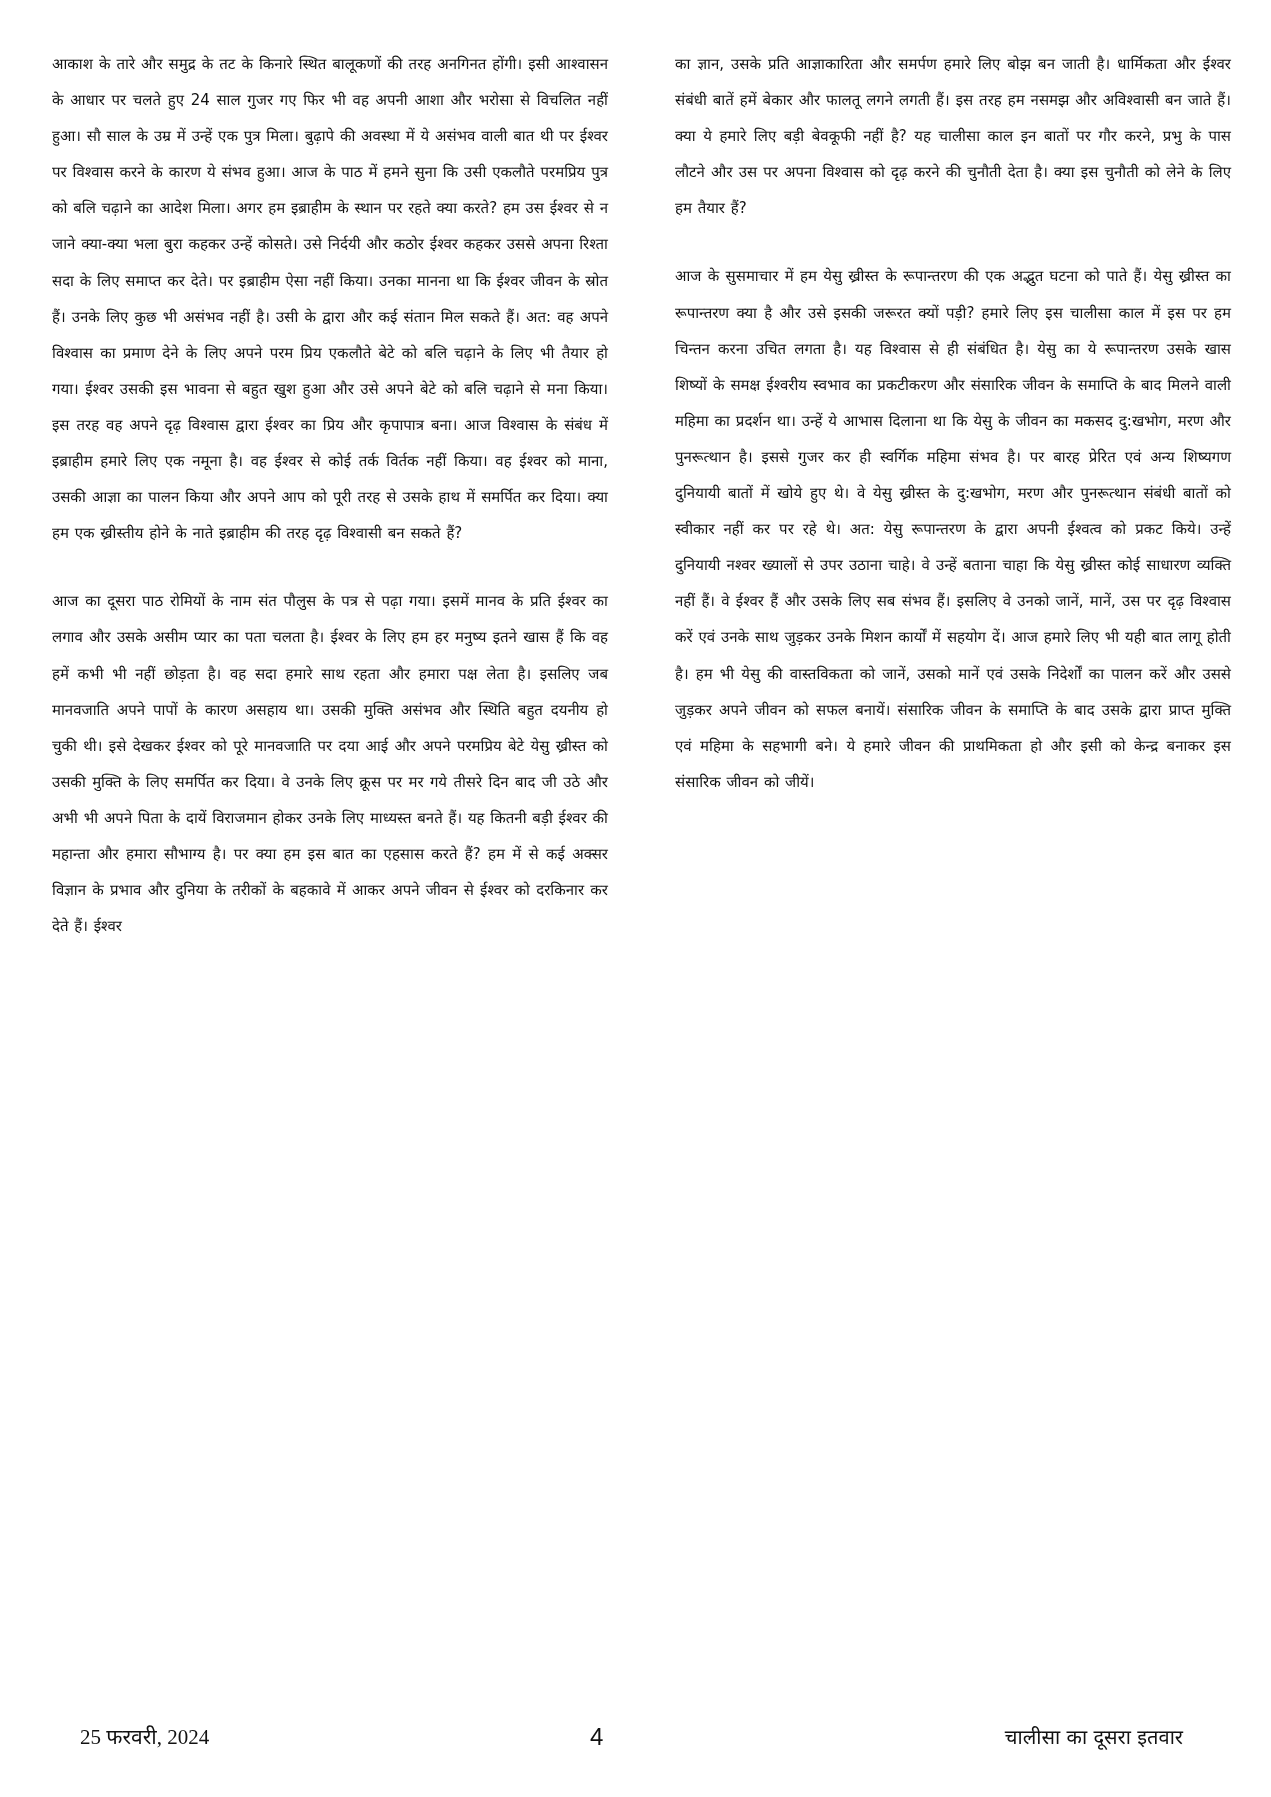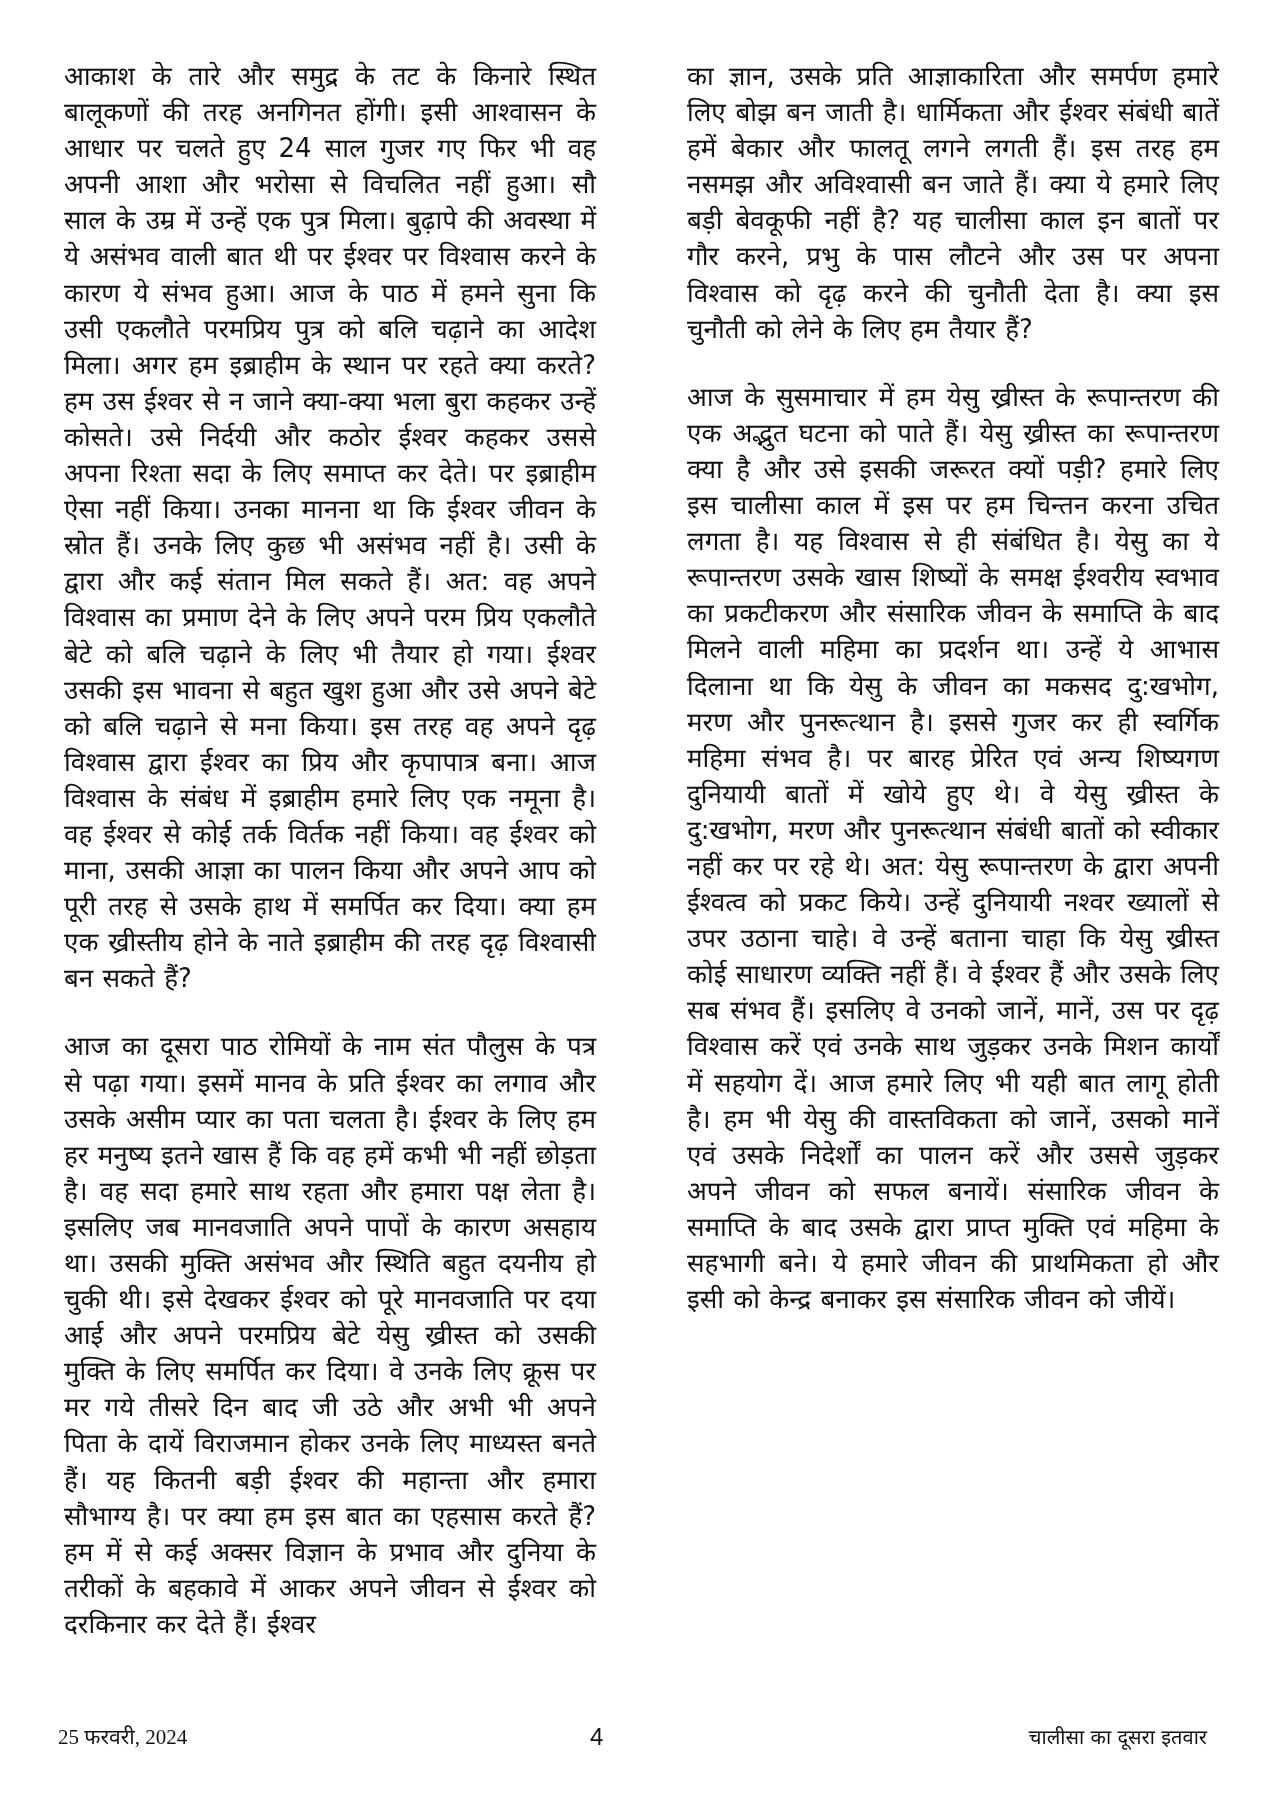--- a/index.html
+++ b/index.html
@@ -1,27 +1,27 @@
 <!DOCTYPE html>
 <html><head>
 <meta charset="utf-8">
 <style>
   html, body { margin: 0; padding: 0; background: #ffffff; }
   body { width: 1271px; height: 1797px; position: relative; overflow: hidden;
          font-family: "DejaVu Sans", "Liberation Sans", sans-serif; color: #111111; }
   .column { position: absolute; top: 46px; }
   .col-left { left: 52px; width: 556px; }
   .col-right { left: 675px; width: 556px; }
-  .para { margin: 12px; font-size: 26px; line-height: 36.1px; text-align: justify;
+  .para { margin: 0; font-size: 15px; line-height: 36.1px; text-align: justify;
           text-align-last: left; word-spacing: 1px; }
   .para + .para { margin-top: 32px; }
   .footer-item { position: absolute; top: 1722px; font-size: 20px; line-height: 30px; }
-  .footer-date { left: 58px; font-family: "Liberation Serif", "DejaVu Serif", serif; font-size: 21px; }
+  .footer-date { left: 80px; font-family: "Liberation Serif", "DejaVu Serif", serif; font-size: 21px; }
   .footer-page { left: 590px; font-family: "Liberation Sans", sans-serif; font-size: 24px; }
-  .footer-title { right: 64px; }
+  .footer-title { right: 88px; }
 </style>
 </head>
 <body>
 
 <div class="column col-left">
   <p class="para">आकाश के तारे और समुद्र के तट के किनारे स्थित बालूकणों की तरह अनगिनत होंगी। इसी आश्वासन के आधार पर चलते हुए 24 साल गुजर गए फिर भी वह अपनी आशा और भरोसा से विचलित नहीं हुआ। सौ साल के उम्र में उन्हें एक पुत्र मिला। बुढ़ापे की अवस्था में ये असंभव वाली बात थी पर ईश्वर पर विश्वास करने के कारण ये संभव हुआ। आज के पाठ में हमने सुना कि उसी एकलौते परमप्रिय पुत्र को बलि चढ़ाने का आदेश मिला। अगर हम इब्राहीम के स्थान पर रहते क्या करते? हम उस ईश्वर से न जाने क्या-क्या भला बुरा कहकर उन्हें कोसते। उसे निर्दयी और कठोर ईश्वर कहकर उससे अपना रिश्ता सदा के लिए समाप्त कर देते। पर इब्राहीम ऐसा नहीं किया। उनका मानना था कि ईश्वर जीवन के स्रोत हैं। उनके लिए कुछ भी असंभव नहीं है। उसी के द्वारा और कई संतान मिल सकते हैं। अत: वह अपने विश्वास का प्रमाण देने के लिए अपने परम प्रिय एकलौते बेटे को बलि चढ़ाने के लिए भी तैयार हो गया। ईश्वर उसकी इस भावना से बहुत खुश हुआ और उसे अपने बेटे को बलि चढ़ाने से मना किया। इस तरह वह अपने दृढ़ विश्वास द्वारा ईश्वर का प्रिय और कृपापात्र बना। आज विश्वास के संबंध में इब्राहीम हमारे लिए एक नमूना है। वह ईश्वर से कोई तर्क विर्तक नहीं किया। वह ईश्वर को माना, उसकी आज्ञा का पालन किया और अपने आप को पूरी तरह से उसके हाथ में समर्पित कर दिया। क्या हम एक ख्रीस्तीय होने के नाते इब्राहीम की तरह दृढ़ विश्वासी बन सकते हैं?</p>
   <p class="para">आज का दूसरा पाठ रोमियों के नाम संत पौलुस के पत्र से पढ़ा गया। इसमें मानव के प्रति ईश्वर का लगाव और उसके असीम प्यार का पता चलता है। ईश्वर के लिए हम हर मनुष्य इतने खास हैं कि वह हमें कभी भी नहीं छोड़ता है। वह सदा हमारे साथ रहता और हमारा पक्ष लेता है। इसलिए जब मानवजाति अपने पापों के कारण असहाय था। उसकी मुक्ति असंभव और स्थिति बहुत दयनीय हो चुकी थी। इसे देखकर ईश्वर को पूरे मानवजाति पर दया आई और अपने परमप्रिय बेटे येसु ख्रीस्त को उसकी मुक्ति के लिए समर्पित कर दिया। वे उनके लिए क्रूस पर मर गये तीसरे दिन बाद जी उठे और अभी भी अपने पिता के दायें विराजमान होकर उनके लिए माध्यस्त बनते हैं। यह कितनी बड़ी ईश्वर की महान्ता और हमारा सौभाग्य है। पर क्या हम इस बात का एहसास करते हैं? हम में से कई अक्सर विज्ञान के प्रभाव और दुनिया के तरीकों के बहकावे में आकर अपने जीवन से ईश्वर को दरकिनार कर देते हैं। ईश्वर</p>
 </div>
 
 <div class="column col-right">

